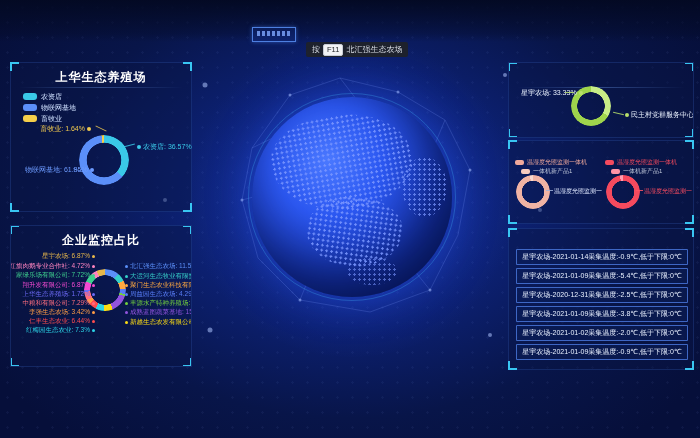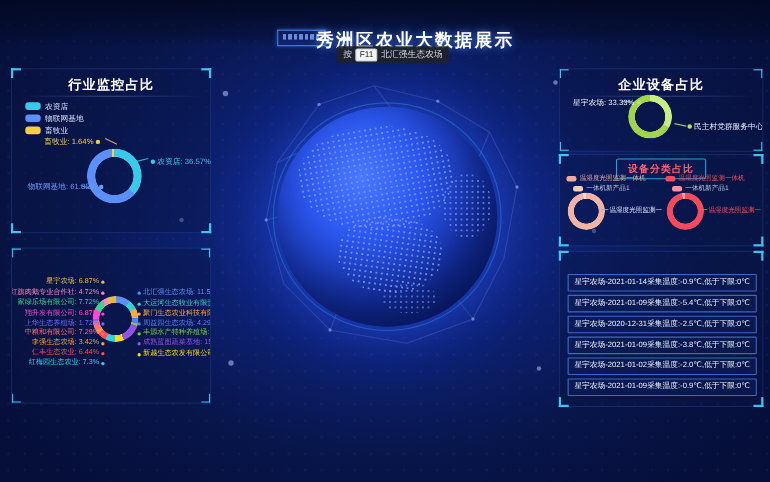--- a/index.html
+++ b/index.html
@@ -111,33 +111,32 @@
     <div class="continent" style="left:20px;top:18px;width:140px;height:95px;border-radius:45% 60% 50% 65%;transform:rotate(-10deg);"></div>
     <div class="continent" style="left:55px;top:100px;width:95px;height:70px;border-radius:55% 45% 60% 50%;transform:rotate(8deg);"></div>
     <div class="continent" style="left:150px;top:60px;width:45px;height:60px;border-radius:50%;opacity:.7;"></div>
     <div class="continent" style="left:95px;top:160px;width:50px;height:28px;border-radius:50%;opacity:.6;"></div>
   </div>
 
   <div class="header-band"></div>
   <div class="logo">
       <div class="logo-marks"></div>
     </div>
-  <h1 class="page-title">秀洲区农业大数据展示</h1>
   <div class="tip">
     <span>按</span>
     <span class="keycap">F11</span>
     <span>北汇强生态农场</span>
   </div>
 
   <section class="panel" style="left:10px;top:62px;width:180px;height:148px;">
     <i class="corner c-tl"></i>
       <i class="corner c-tr"></i>
     <i class="corner c-bl"></i>
       <i class="corner c-br"></i>
-    <h2 class="ptitle">行业监控占比</h2>
+    <h2 class="ptitle">上华生态养殖场</h2>
     <div class="tline"></div>
     <ul class="legend">
       <li>
           <span class="sw" style="background: rgb(58, 201, 232);"></span>
           <span class="lg-label">农资店</span>
         </li>
       <li>
           <span class="sw" style="background: rgb(91, 143, 249);"></span>
           <span class="lg-label">物联网基地</span>
         </li>
@@ -162,20 +161,21 @@
         <i class="dot" style="background: rgb(109, 155, 255);"></i>
       </div>
     <i class="lead" style="left:62px;top:107px;width:12px;background:#6d9bff;transform:rotate(18deg);"></i>
   </section>
 
   <section class="panel" style="left:10px;top:225px;width:180px;height:140px;overflow:hidden;">
     <i class="corner c-tl"></i>
       <i class="corner c-tr"></i>
     <i class="corner c-bl"></i>
       <i class="corner c-br"></i>
+    <h2 class="ptitle">企业监控占比</h2>
     <div class="donut d-enter" style="background: conic-gradient(rgb(91, 143, 249) 0deg, rgb(91, 143, 249) 39.3383deg, rgb(54, 207, 201) 39.3383deg, rgb(54, 207, 201) 63.1591deg, rgb(255, 169, 64) 63.1591deg, rgb(255, 169, 64) 86.9799deg, rgb(89, 126, 247) 86.9799deg, rgb(89, 126, 247) 101.579deg, rgb(115, 209, 61) 101.579deg, rgb(115, 209, 61) 107.364deg, rgb(146, 84, 222) 107.364deg, rgb(146, 84, 222) 158.476deg, rgb(250, 219, 20) 158.476deg, rgb(250, 219, 20) 181.855deg, rgb(43, 211, 230) 181.855deg, rgb(43, 211, 230) 206.696deg, rgb(255, 77, 79) 206.696deg, rgb(255, 77, 79) 228.611deg, rgb(255, 156, 69) 228.611deg, rgb(255, 156, 69) 240.25deg, rgb(255, 110, 127) 240.25deg, rgb(255, 110, 127) 265.057deg, rgb(110, 107, 247) 265.057deg, rgb(110, 107, 247) 270.91deg, rgb(245, 74, 210) 270.91deg, rgb(245, 74, 210) 294.289deg, rgb(62, 207, 142) 294.289deg, rgb(62, 207, 142) 320.56deg, rgb(255, 133, 192) 320.56deg, rgb(255, 133, 192) 336.622deg, rgb(232, 184, 75) 336.622deg, rgb(232, 184, 75) 360deg);"></div>
 
     <div class="lbl" style="right:96px;top:26px;">
         <span style="color: rgb(232, 184, 75);">星宇农场: 6.87%</span>
         <i class="dot" style="background: rgb(232, 184, 75);"></i>
       </div>
     <div class="lbl" style="right:96px;top:36px;">
         <span style="color: rgb(255, 133, 192);">红旗肉鹅专业合作社: 4.72%</span>
         <i class="dot" style="background: rgb(255, 133, 192);"></i>
       </div>
@@ -236,41 +236,39 @@
         <i class="dot" style="background: rgb(250, 219, 20);"></i>
         <span style="color: rgb(250, 219, 20);">新越生态农发有限公司: 6.87</span>
       </div>
   </section>
 
   <section class="panel" style="left:508px;top:62px;width:184px;height:74px;overflow:hidden;">
     <i class="corner c-tl"></i>
       <i class="corner c-tr"></i>
     <i class="corner c-bl"></i>
       <i class="corner c-br"></i>
-    <h2 class="ptitle">企业设备占比</h2>
     <div class="tline"></div>
     <div class="donut d-equip" style="background: conic-gradient(rgb(200, 237, 134) 0deg, rgb(200, 237, 134) 119.988deg, rgb(159, 212, 76) 119.988deg, rgb(159, 212, 76) 360deg);"></div>
     <div class="callout" style="left:12px;top:25px;">
         <span style="color: rgb(234, 242, 255);">星宇农场: 33.33%</span>
         <i class="dot" style="background:#b9e06b;"></i>
       </div>
     <i class="lead" style="left:56px;top:29px;width:9px;background:#b9e06b;"></i>
     <div class="callout" style="left:116px;top:47px;">
         <i class="dot" style="background:#b9e06b;"></i>
         <span style="color: rgb(234, 242, 255);">民主村党群服务中心</span>
       </div>
     <i class="lead" style="left:104px;top:50px;width:11px;background:#b9e06b;transform:rotate(12deg);"></i>
   </section>
 
   <section class="panel" style="left:508px;top:140px;width:184px;height:82px;">
     <i class="corner c-tl"></i>
       <i class="corner c-tr"></i>
     <i class="corner c-bl"></i>
       <i class="corner c-br"></i>
-    <div class="title-box">设备分类占比</div>
 
     <div class="cat-chart" style="left:4px;">
       <div class="cat-leg-row" style="left:2px;top:0;">
           <span class="cat-sw" style="background: rgb(240, 169, 156);"></span>
           <span style="color: rgb(240, 169, 156);">温湿度光照监测一体机</span>
         </div>
       <div class="cat-leg-row" style="left:8px;top:9px;">
           <span class="cat-sw" style="background: rgb(246, 202, 190);"></span>
           <span style="color: rgb(192, 200, 218);">一体机新产品1</span>
         </div>

